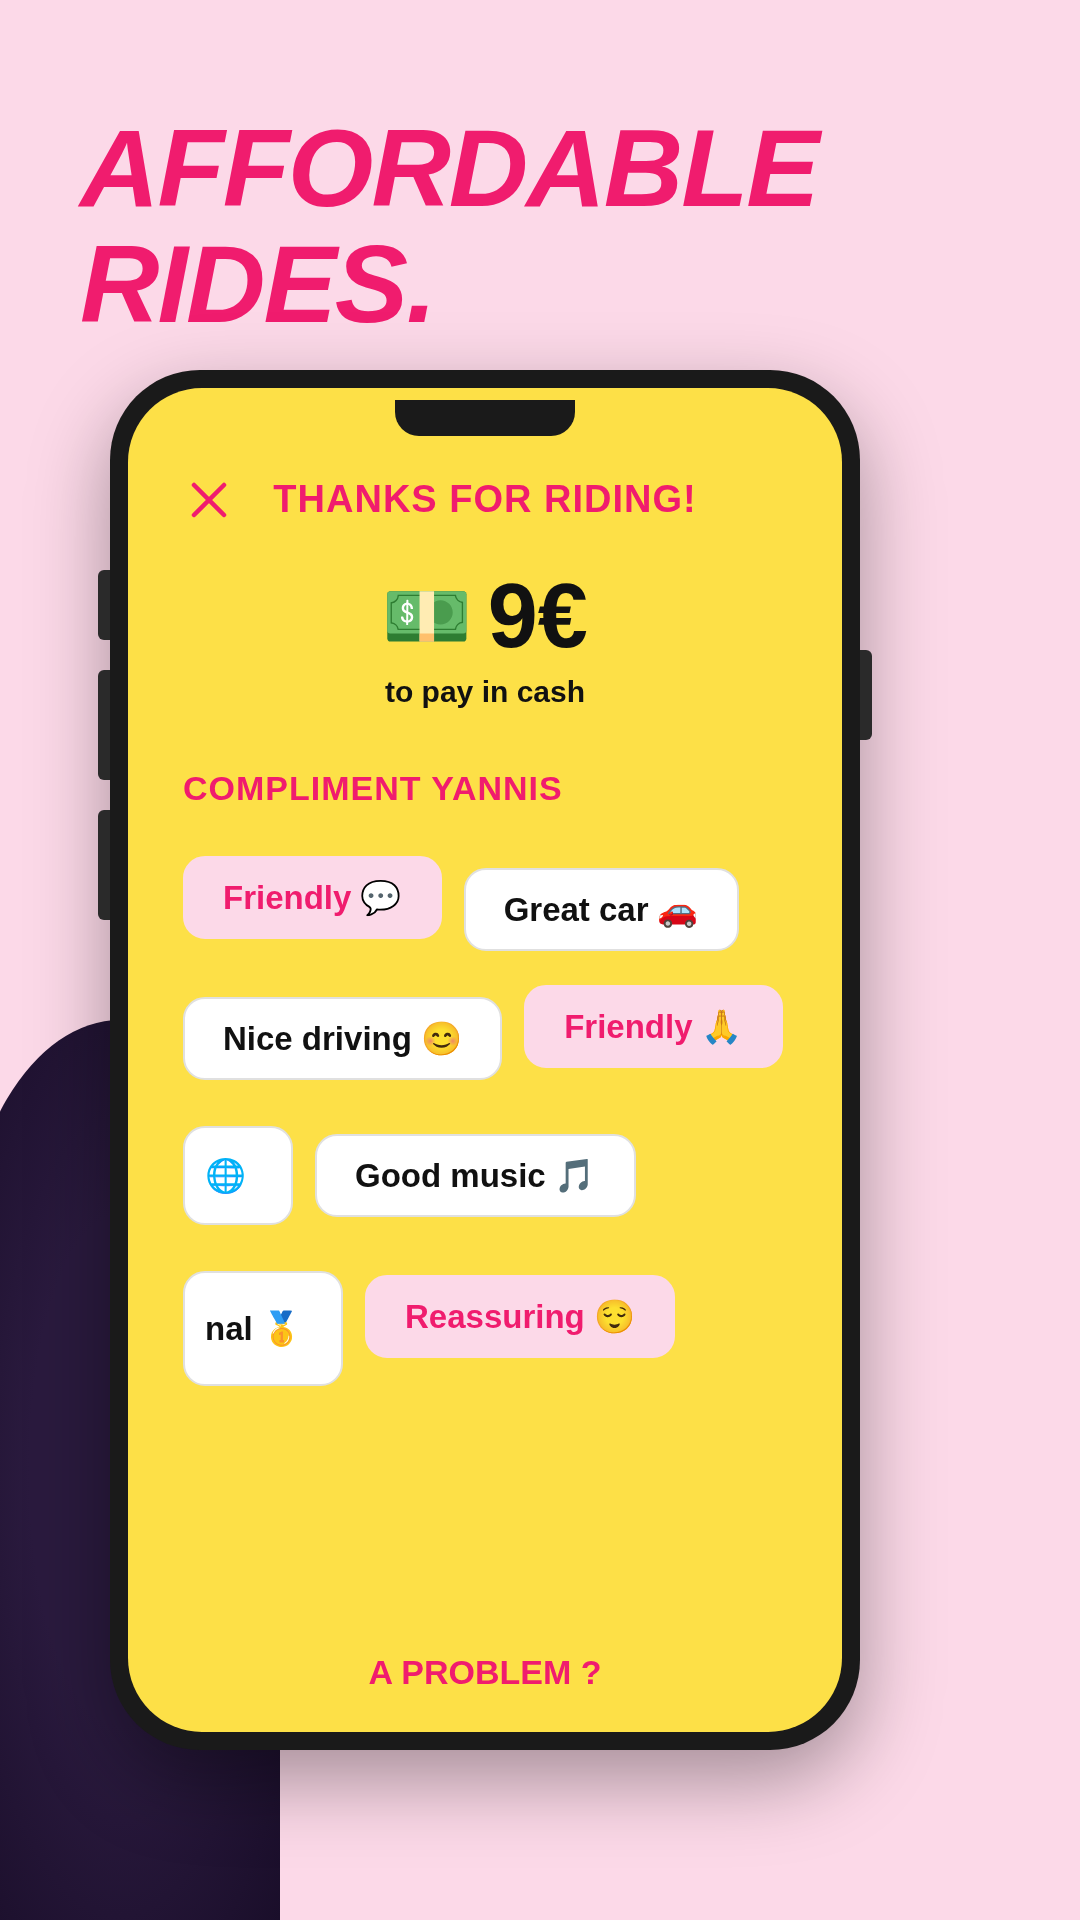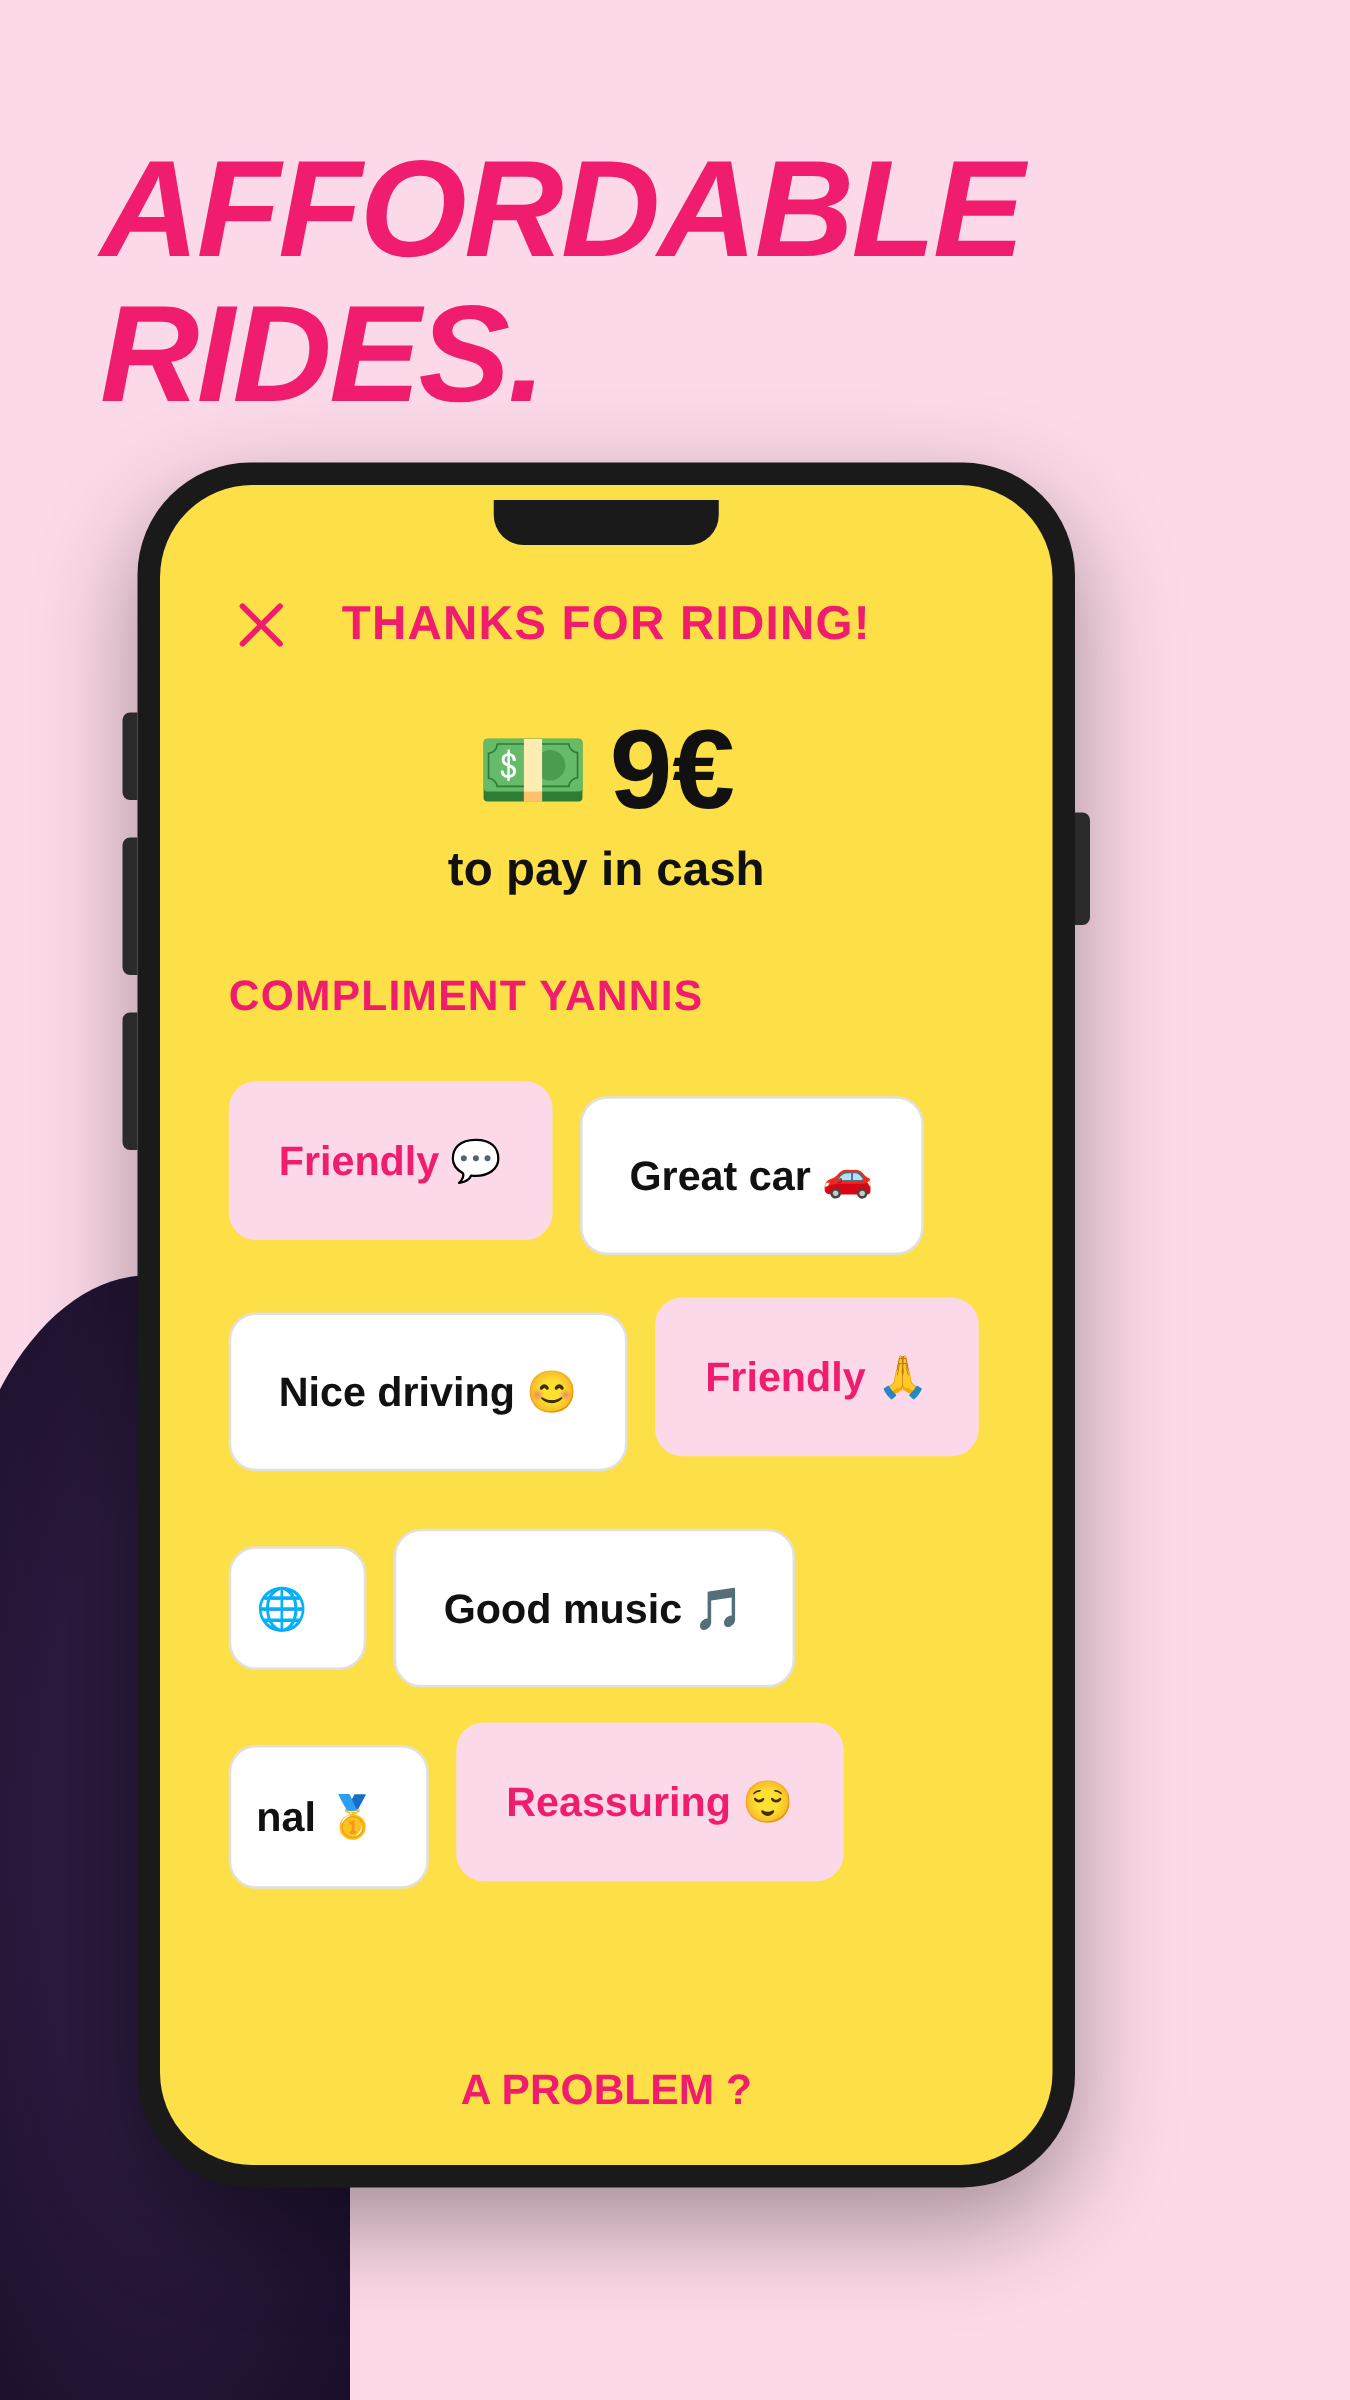--- a/index.html
+++ b/index.html
@@ -150,21 +150,21 @@
     }
 
     .price-amount {
       font-size: 90px;
       font-weight: 900;
       color: #111;
       line-height: 1;
     }
 
     .price-subtitle {
-      font-size: 38px;
+      font-size: 30px;
       font-weight: 600;
       color: #111;
     }
 
     
     .compliment-section {
       width: 100%;
     }
 
     .compliment-title {
@@ -183,21 +183,21 @@
       width: 100%;
     }
 
     .chips-row {
       display: flex;
       gap: 22px;
       align-items: center;
     }
 
     .chip {
-      padding: 42px 38px;
+      padding: 20px 38px;
       border-radius: 22px;
       font-size: 33px;
       font-weight: 600;
       cursor: pointer;
       border: 2px solid #e0e0e0;
       background: #fff;
       color: #111;
       white-space: nowrap;
     }
 

